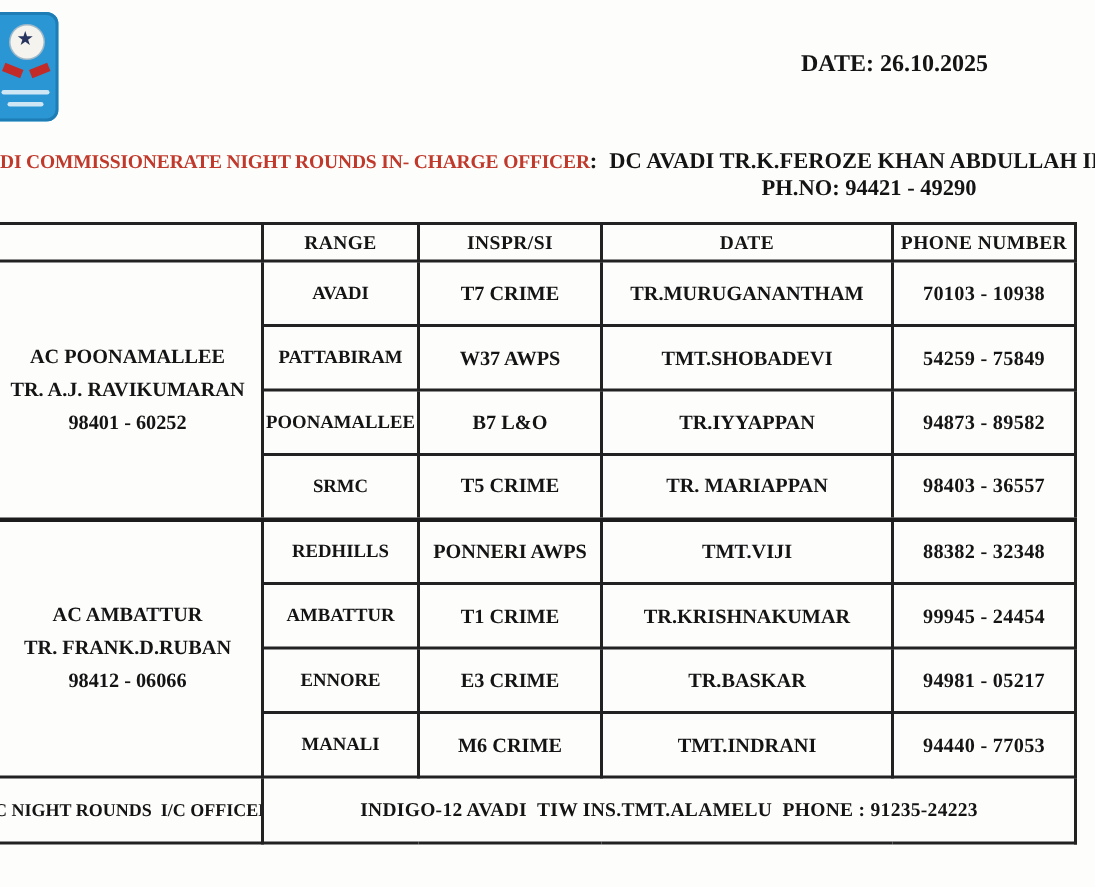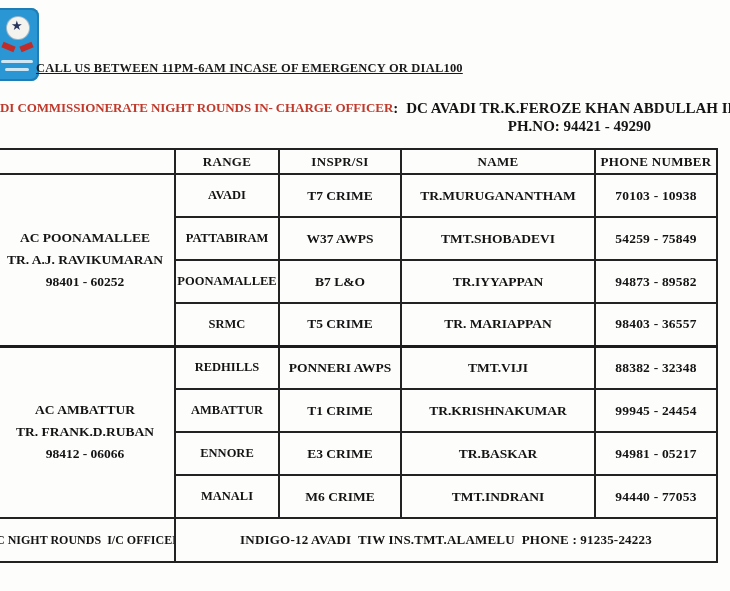--- a/index.html
+++ b/index.html
@@ -107,21 +107,21 @@
   <div class="logo">
     <div class="emblem-circle">
       <div class="emblem-star">★</div>
     </div>
     <div class="ribbon-l"></div>
     <div class="ribbon-r"></div>
     <div class="txt1"></div>
     <div class="txt2"></div>
   </div>
 
-  <div class="emergency">CALL US BETWEEN 11PM-6AM INCASE OF EMERGENCY OR DIAL100</div>
+  <div class="date">DATE: 26.10.2025</div>
 
   <div class="nr">
     <span class="nr-red">DI COMMISSIONERATE NIGHT ROUNDS IN- CHARGE OFFICER</span><span class="nr-colon">:</span>
     <span class="nr-black">
       <div>DC AVADI TR.K.FEROZE KHAN ABDULLAH IPS.,</div>
       <div>PH.NO: 94421 - 49290</div>
     </span>
   </div>
 
   <table class="roster">
@@ -131,21 +131,21 @@
         <col class="c-inspr">
         <col class="c-name">
         <col class="c-phone">
     </colgroup>
 
     <tbody>
         <tr class="hdr">
       <th></th>
       <th>RANGE</th>
       <th>INSPR/SI</th>
-      <th>NAME</th>
+      <th>DATE</th>
       <th>PHONE NUMBER</th>
     </tr>
 
     <tr class="data">
       <td class="officer" rowspan="4">
         <div>AC POONAMALLEE</div>
         <div>TR. A.J. RAVIKUMARAN</div>
         <div>98401 - 60252</div>
       </td>
       <td class="range">AVADI</td>

